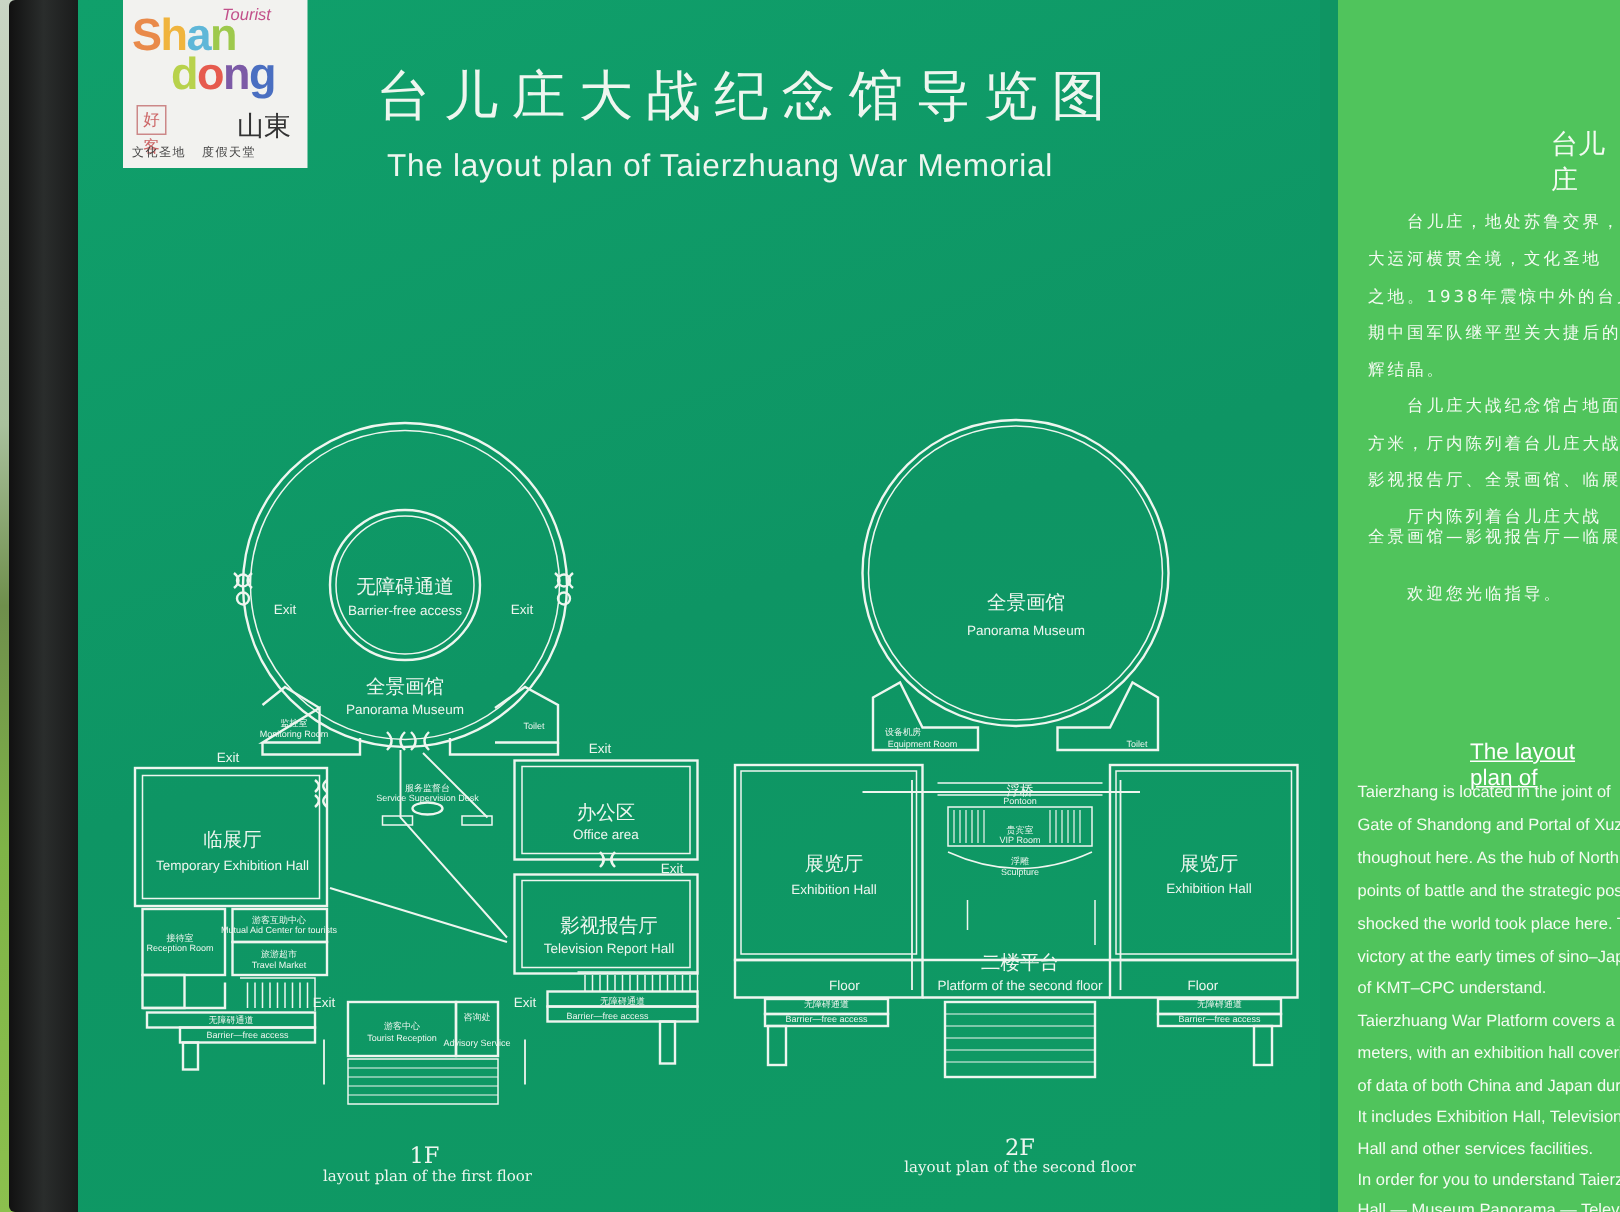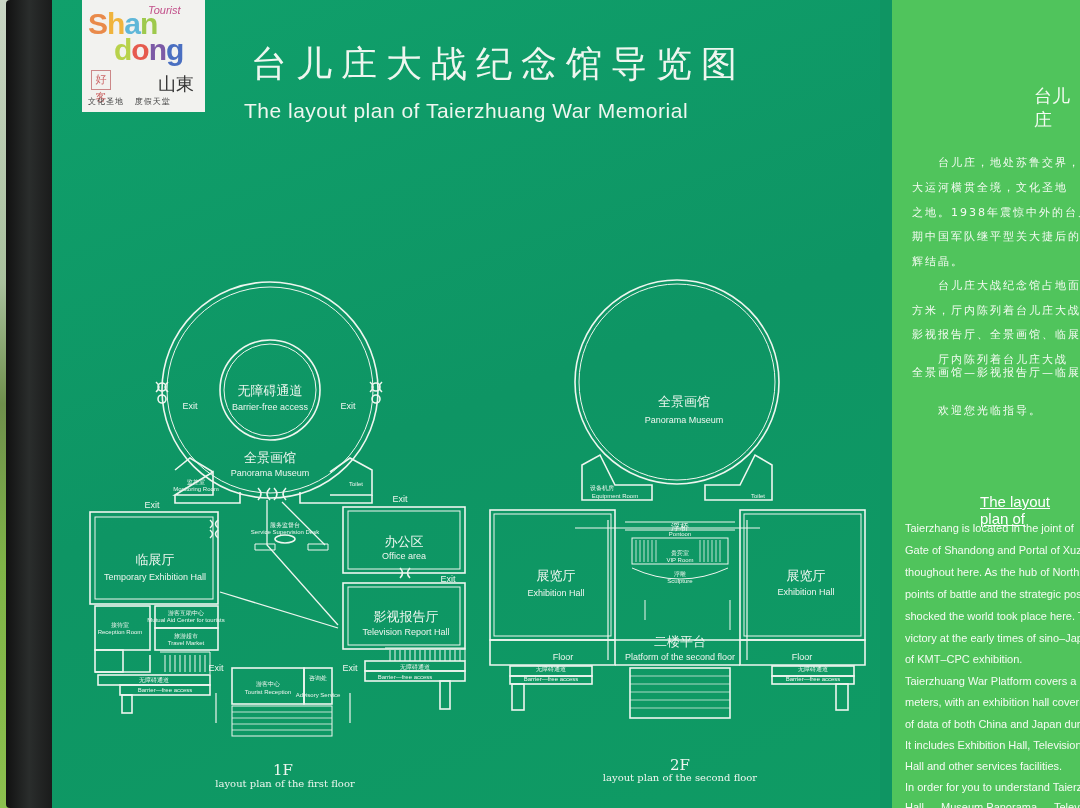--- a/index.html
+++ b/index.html
@@ -10,27 +10,27 @@
   .side{position:absolute;left:880px;top:0;width:200px;height:808px;background:#50c45c;border-left:12px solid #0f9563;}
   .logo{position:absolute;left:82px;top:0;width:123px;height:112px;background:#f2f2ef;}
   .logo .f{position:absolute;left:66px;top:4px;font:italic 11px "Liberation Sans",sans-serif;color:#c2508a;}
   .logo .s1{position:absolute;left:6px;top:7px;font:bold 30px "Liberation Sans",sans-serif;letter-spacing:-1px;}
   .logo .s2{position:absolute;left:32px;top:33px;font:bold 30px "Liberation Sans",sans-serif;letter-spacing:-1px;}
   .logo .cn{position:absolute;left:40px;top:72px;font:18px "DejaVu Serif",serif;color:#333;margin-left:36px;}
   .logo .seal{position:absolute;left:9px;top:70px;width:18px;height:18px;border:1px solid #c88;color:#c66;font-size:11px;text-align:center;line-height:18px;}
   .logo .tag{position:absolute;left:6px;top:96px;font-size:8px;color:#444;letter-spacing:1px;white-space:pre;}
   .t{position:absolute;color:#eef6ef;white-space:nowrap;}
   .title-cn{left:236px;top:40px;font:36px "DejaVu Sans",sans-serif;letter-spacing:9px;margin-left:15px;}
-  .title-en{left:244px;top:99px;font:21px "Liberation Sans",sans-serif;letter-spacing:0.5px;text-align:center;}
+  .title-en{left:258px;top:99px;font:21px "Liberation Sans",sans-serif;letter-spacing:0.5px;text-align:center;}
   svg.plan{position:absolute;left:0;top:0;}
   .lbl-cn{font:13px "DejaVu Sans",sans-serif;}
   .lbl-en{font:9px "Liberation Sans",sans-serif;}
   .tiny{font:6px "Liberation Sans",sans-serif;}
   .side-title{position:absolute;left:1034px;top:84px;font:18px "DejaVu Sans",sans-serif;color:#f4fbf2;}
-  .side-cn{position:absolute;left:912px;color:#f4fbf2;font:11px "DejaVu Sans",sans-serif;letter-spacing:2px;white-space:nowrap;margin-top:15px;}
+  .side-cn{position:absolute;left:912px;color:#f4fbf2;font:11px "DejaVu Sans",sans-serif;letter-spacing:2px;white-space:nowrap;}
   .side-en-title{position:absolute;left:980px;top:493px;font:15px "Liberation Sans",sans-serif;color:#ffffff;text-decoration:underline;}
   .side-en{position:absolute;left:905px;color:#f4fbf2;font:11px "Liberation Sans",sans-serif;white-space:nowrap;}
   .caption-big{font:15px "DejaVu Serif",serif;}
   .caption-sm{font:10px "DejaVu Serif",serif;}
 </style>
 </head>
 <body>
 
 <div class="grass"></div>
 <div class="pole"></div>
@@ -224,20 +224,20 @@
 <div class="side-cn" style="top:350px">全景画馆—影视报告厅—临展</div>
 <div class="side-cn" style="top:388px">　　欢迎您光临指导。</div>
 
 <div class="side-en-title">The layout plan of</div>
 <div class="side-en" style="top:522px">      Taierzhang is located in the joint of</div>
 <div class="side-en" style="top:544px">Gate of Shandong and Portal of Xuz</div>
 <div class="side-en" style="top:566px">thoughout here. As the  hub of North a</div>
 <div class="side-en" style="top:588px">points of battle and the strategic positio</div>
 <div class="side-en" style="top:610px">shocked the world took place here. Th</div>
 <div class="side-en" style="top:632px">victory at the early times of sino–Japane</div>
-<div class="side-en" style="top:653px">of KMT–CPC exhibition.</div>
+<div class="side-en" style="top:653px">of KMT–CPC understand.</div>
 <div class="side-en" style="top:675px">      Taierzhuang War Platform covers a</div>
 <div class="side-en" style="top:696px">meters, with an exhibition hall covering a</div>
 <div class="side-en" style="top:718px">of data of both China and Japan during T</div>
 <div class="side-en" style="top:739px">It includes Exhibition Hall, Television Re</div>
 <div class="side-en" style="top:760px">Hall and other services facilities.</div>
 <div class="side-en" style="top:781px">      In order for you to understand Taierz</div>
 <div class="side-en" style="top:801px">Hall — Museum Panorama — Television</div>
 
 </body></html>

